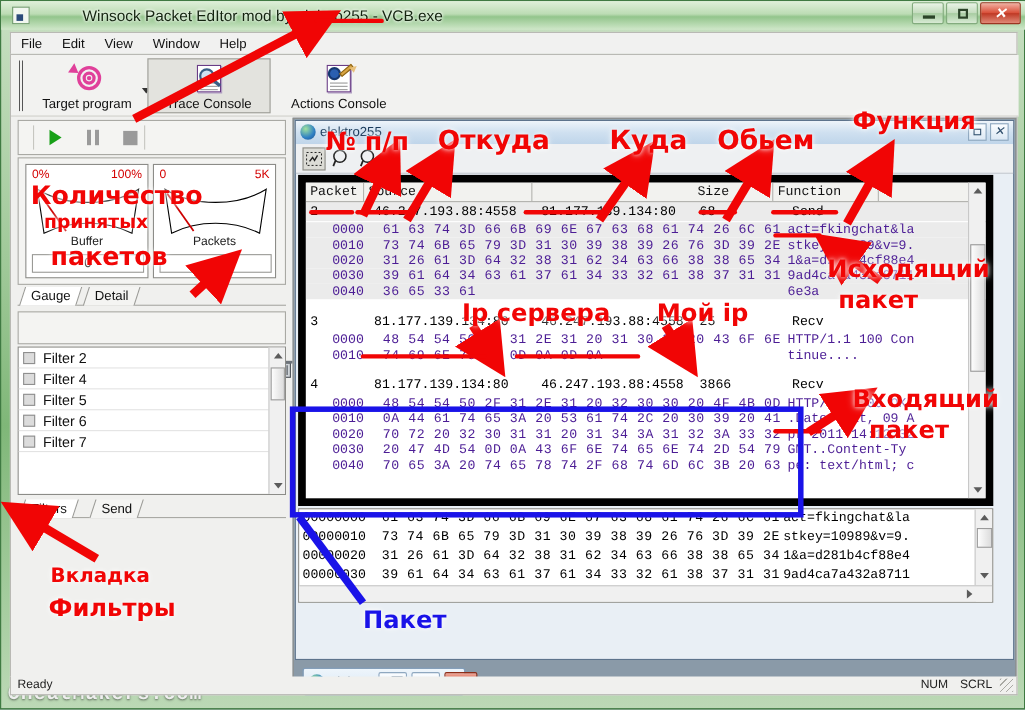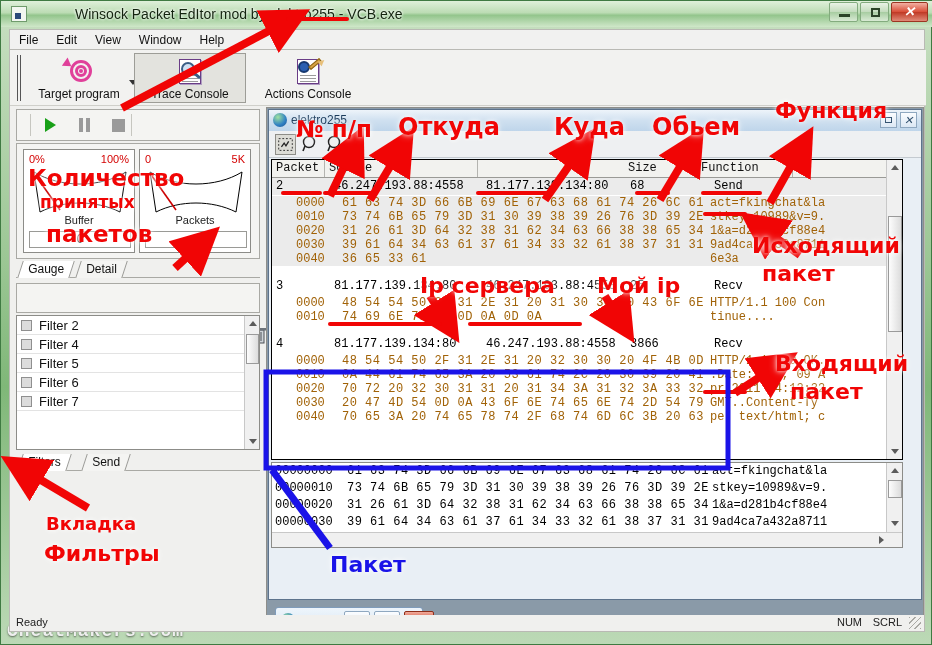--- a/index.html
+++ b/index.html
@@ -239,39 +239,39 @@
 
   #mdi-toolbar {
     position:absolute; left:0; top:21px; width:100%; height:27px;
     background:#eef0f2; border-bottom:1px solid #c4cad0;
   }
   .mtool { position:absolute; top:3px; width:21px; height:21px; }
   .mtool.pressed { background:#dcdcd6; border:1px solid #8d8d88; }
 
   #packetlist {
     position:absolute; left:2px; top:49px; width:632px; height:301px;
-    background:#fff; border:1px solid #000000;
+    background:#fff; border:7px solid #000000;
     font-family:"Liberation Mono", monospace;
     overflow:hidden;
   }
   #plist-header {
     position:absolute; left:0; top:0; width:100%; height:18px;
     background:#f2f2ef; border-bottom:1px solid #9a9a96;
   }
   .colhdr {
     position:absolute; top:0; height:17px; line-height:17px;
     font-size:12px; color:#111; padding-left:4px;
     border-right:1px solid #b4b4b0;
   }
   .prow { position:absolute; left:0; width:100%; height:17px; font-size:12px; }
   .prow.sel { background:#ebebeb; }
   .pcell { position:absolute; top:0; height:17px; line-height:17px; color:#000; }
   .hexline {
     position:absolute; left:0; width:100%; height:14px; line-height:14px;
-    font-size:12px; color:#a16207;
+    font-size:12px; color:#4c1d95;
   }
   .hx-off { position:absolute; left:24px; }
   .hx-hex { position:absolute; left:70px; letter-spacing:.5px; }
   .hx-asc { position:absolute; left:438px; }
 
   #plist-sb {
     position:absolute; right:0; top:0; width:16px; height:100%;
     background:#f0f0f0; border-left:1px solid #c8c8c8;
   }
 

